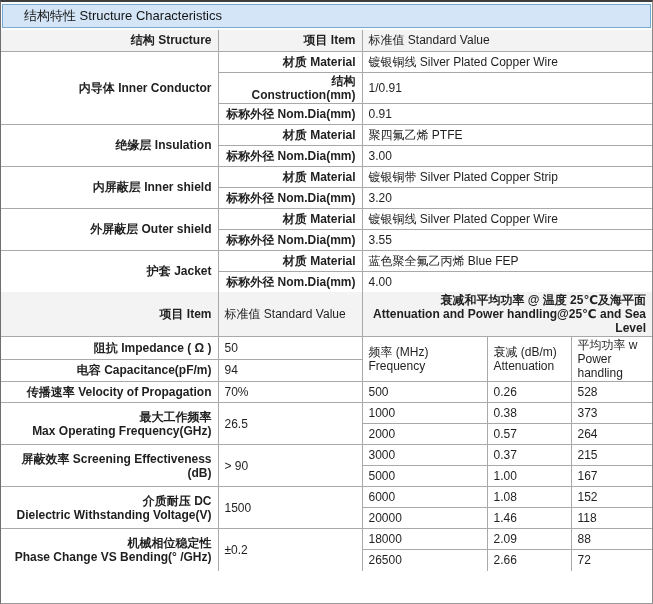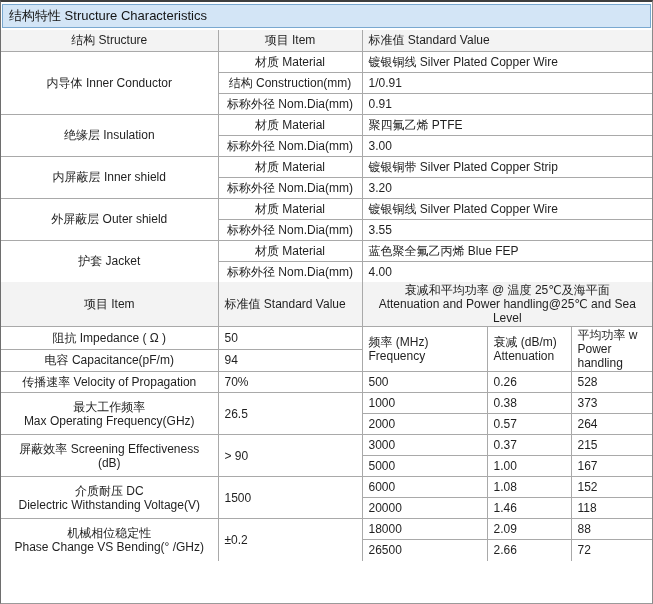--- a/index.html
+++ b/index.html
@@ -14,42 +14,42 @@
     background: #ffffff;
     font-family: "Liberation Sans", "DejaVu Sans", sans-serif;
     color: #1f1f1f;
     overflow: hidden;
   }
   .section-bar {
     background: #d3e5f6;
     border: 1px solid #79a8d0;
     height: 24px;
     line-height: 22px;
-    padding-left: 6px;
+    padding-left: 21px;
     font-size: 13px;
     margin: 2px 1px 2px 1px;
     color: #141414;
   }
   table {
     width: 100%;
     border-collapse: collapse;
     table-layout: fixed;
   }
   td {
     border: 1px solid #a9a9a9;
     font-size: 12px;
     padding: 1px 6px;
     height: 21px;
     line-height: 14px;
     overflow: hidden;
     vertical-align: middle;
   }
   tr.th-row td { background: #f3f3f3; }
   .c { }
-  .l { text-align: center; }
+  .l { text-align: right; font-weight: bold; }
   .two-line span { display: block; }
   .attn-head { line-height: 14px; }
   .attn-head span { display: block; }
   tr.hdr2 td { height: 32px; }
   
   table { border-style: hidden; }
 </style>
 </head>
 <body>
 

